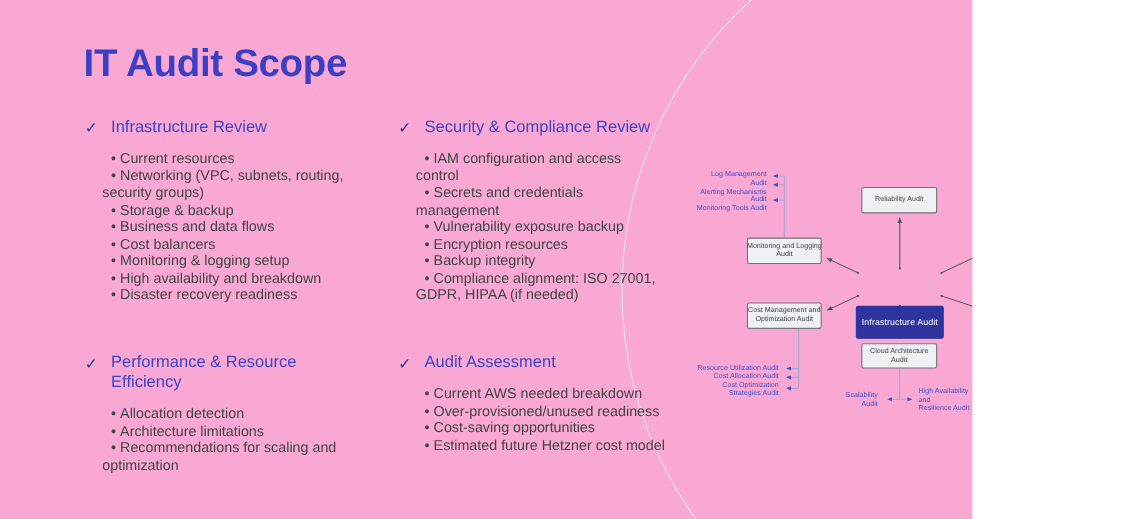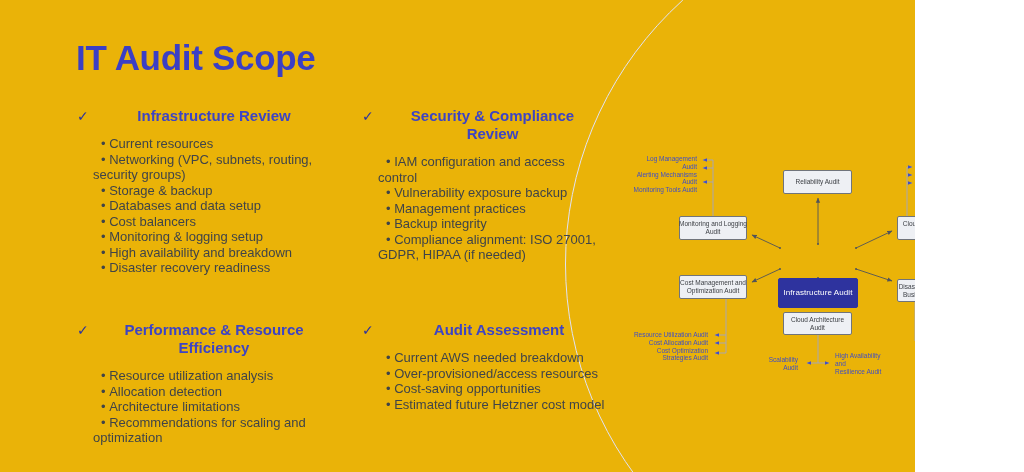--- a/index.html
+++ b/index.html
@@ -1,20 +1,19 @@
 <!DOCTYPE html>
 <html><head>
 <meta charset="utf-8">
 <style>
   html,body { margin:0; padding:0; }
   body { font-family: "Liberation Sans", "DejaVu Sans", sans-serif; background:#ffffff; }
   .page {
     position:relative; width:884px; height:472px; overflow:hidden;
-    background:#eab308;
-    padding-left:31px;
+    background:#f9a8d4;
   }
   
   .bg-circle {
     position:absolute; left:565px; top:-92px; width:710px; height:710px;
     border:1px solid #e0e2f4; border-radius:50%; pointer-events:none;
   }
   
   .title {
     position:absolute; left:76px; top:38px; margin:0;
     font-size:35px; font-weight:700; letter-spacing:-0.3px; color:#3b3fc4;
@@ -23,21 +22,21 @@
   .section { position:absolute; width:250px; }
   .sec-s1 { left:77px; top:107px; }
   .sec-s2 { left:362px; top:107px; width:237px; }
   .sec-s3 { left:77px; top:321px; }
   .sec-s4 { left:362px; top:321px; }
   .sec-head { position:relative; padding-left:24px; }
   .check {
     position:absolute; left:0; top:0;
     font-size:14px; font-weight:700; color:#2d339c; line-height:18px;
   }
-  .sec-heading { margin:0; font-size:15px; font-weight:700; color:#3d44c4; line-height:18px;text-align:center; }
+  .sec-heading { margin:0; font-size:15px; font-weight:400; color:#3d44c4; line-height:18px; }
   .items { margin-top:11px; margin-left:16px; }
   .item {
     margin:0; font-size:13px; line-height:15.5px; color:#404448;
     text-indent:8px;
   }
   .item::before { content:"\2022\00a0"; }
   
   .diagram { position:absolute; left:628px; top:130px; width:396px; height:280px; }
   .dsvg { position:absolute; left:0; top:0; }
   .node {
@@ -69,66 +68,66 @@
   <div class="section sec-s1">
     <div class="sec-head">
       <span class="check">✓</span>
       <h2 class="sec-heading">Infrastructure Review</h2>
     </div>
     <div class="items">
 
     <p class="item">Current resources</p>
         <p class="item">Networking (VPC, subnets, routing, security groups)</p>
         <p class="item">Storage &amp; backup</p>
-        <p class="item">Databases and data setup</p>
+        <p class="item">Business and data flows</p>
         <p class="item">Cost balancers</p>
         <p class="item">Monitoring &amp; logging setup</p>
         <p class="item">High availability and breakdown</p>
         <p class="item">Disaster recovery readiness</p>
       </div>
   </div>
 
   <div class="section sec-s2">
     <div class="sec-head">
       <span class="check">✓</span>
       <h2 class="sec-heading">Security &amp; Compliance Review</h2>
     </div>
     <div class="items">
 
     <p class="item">IAM configuration and access control</p>
+        <p class="item">Secrets and credentials management</p>
         <p class="item">Vulnerability exposure backup</p>
-        <p class="item">Management practices</p>
+        <p class="item">Encryption resources</p>
         <p class="item">Backup integrity</p>
         <p class="item">Compliance alignment: ISO 27001, GDPR, HIPAA (if needed)</p>
       </div>
   </div>
 
   <div class="section sec-s3">
     <div class="sec-head">
       <span class="check">✓</span>
       <h2 class="sec-heading">Performance &amp; Resource Efficiency</h2>
     </div>
     <div class="items">
 
-    <p class="item">Resource utilization analysis</p>
         <p class="item">Allocation detection</p>
         <p class="item">Architecture limitations</p>
         <p class="item">Recommendations for scaling and optimization</p>
       </div>
   </div>
 
   <div class="section sec-s4">
     <div class="sec-head">
       <span class="check">✓</span>
       <h2 class="sec-heading">Audit Assessment</h2>
     </div>
     <div class="items">
 
     <p class="item">Current AWS needed breakdown</p>
-        <p class="item">Over-provisioned/access resources</p>
+        <p class="item">Over-provisioned/unused readiness</p>
         <p class="item">Cost-saving opportunities</p>
         <p class="item">Estimated future Hetzner cost model</p>
       </div>
   </div>
 
   <div class="diagram">
     <svg class="dsvg" width="396" height="280" viewBox="0 0 396 280">
       <defs>
         <marker id="ad" markerWidth="7" markerHeight="7" refX="5.2" refY="3" orient="auto">
           <path d="M0,0.6 L5.6,3 L0,5.4 z" fill="#50535a"></path>

